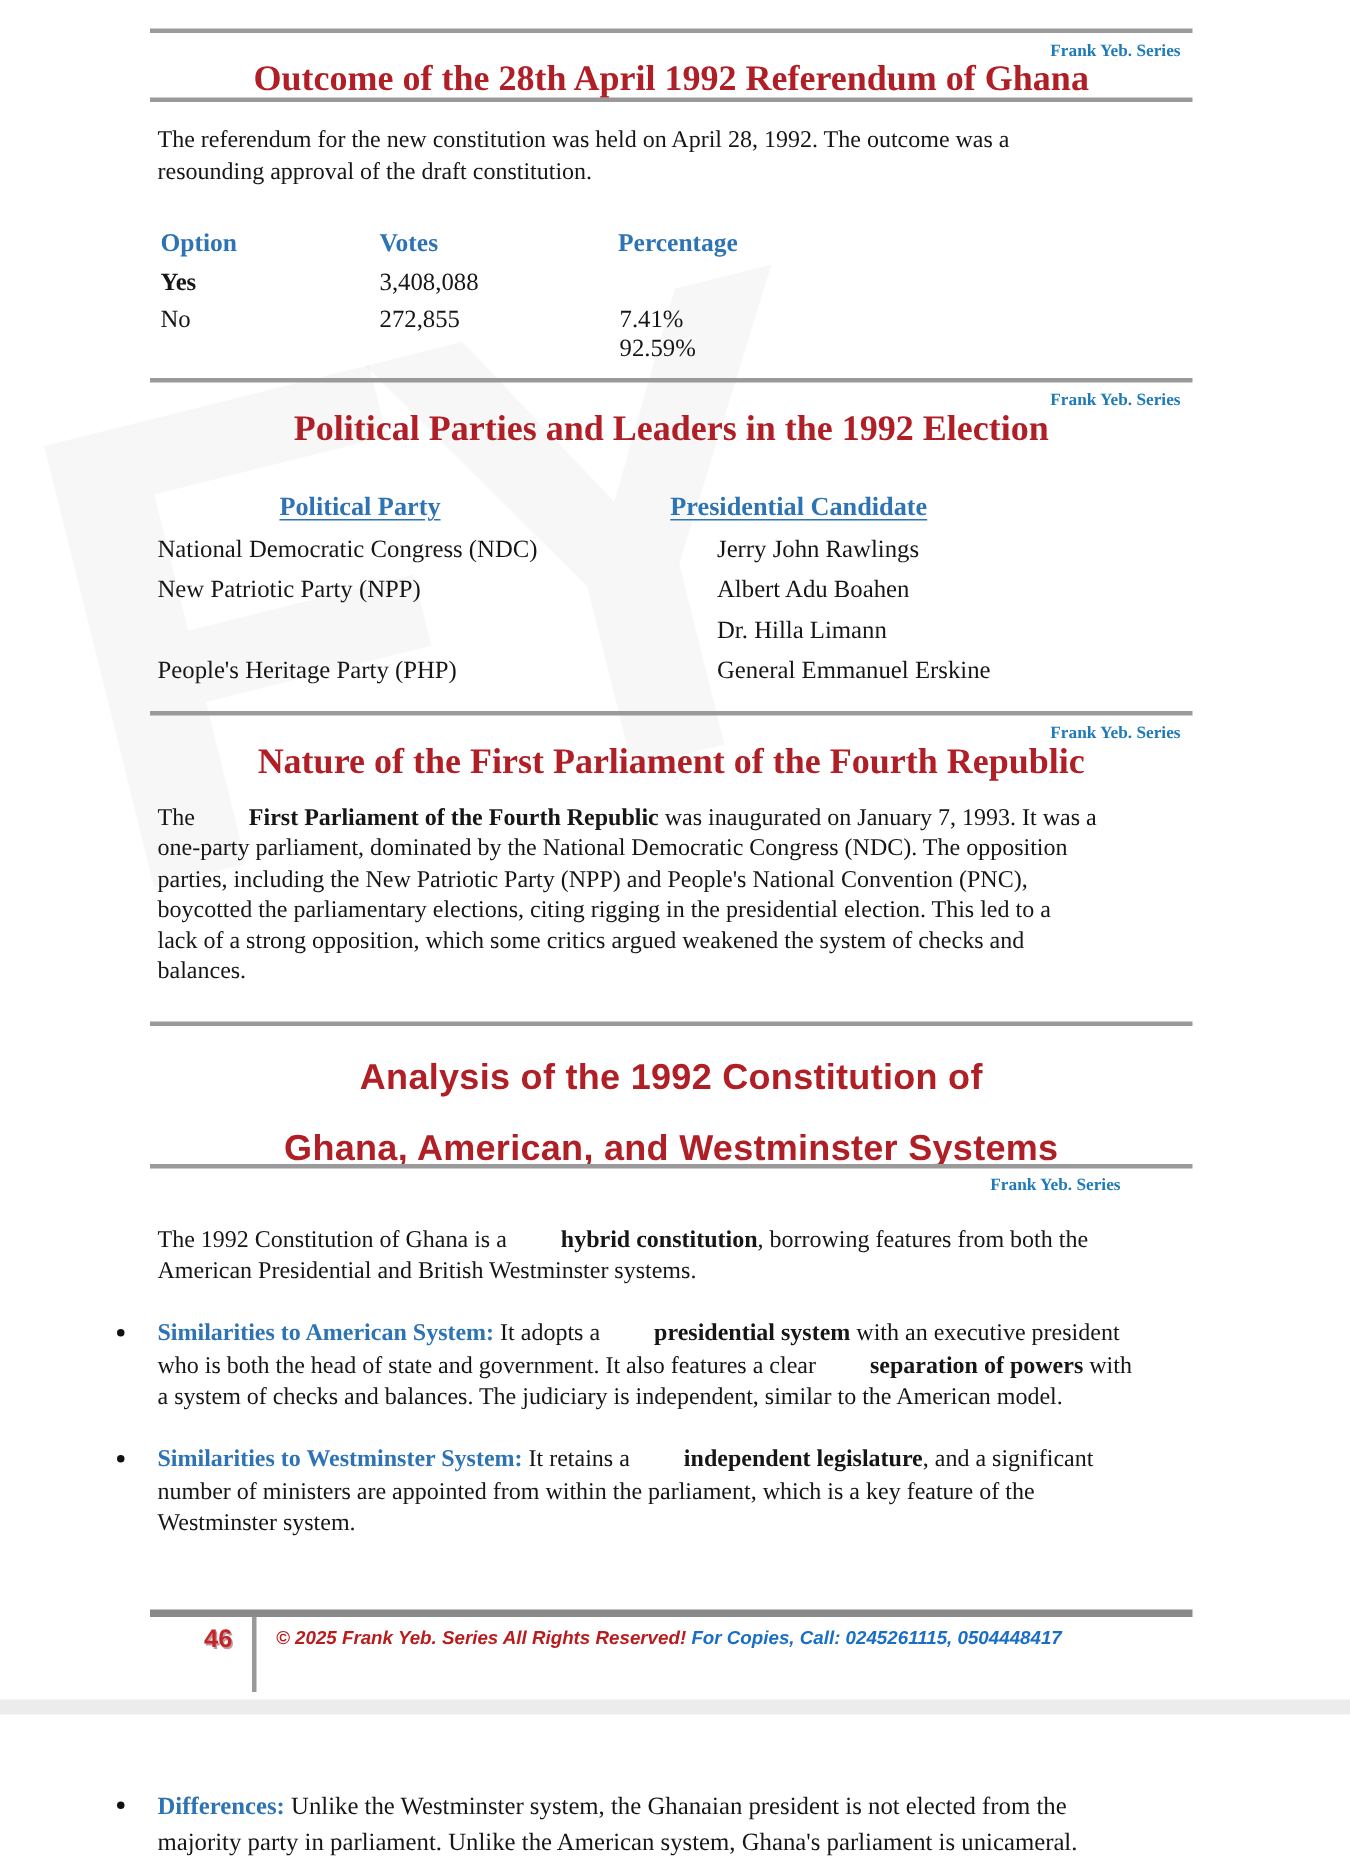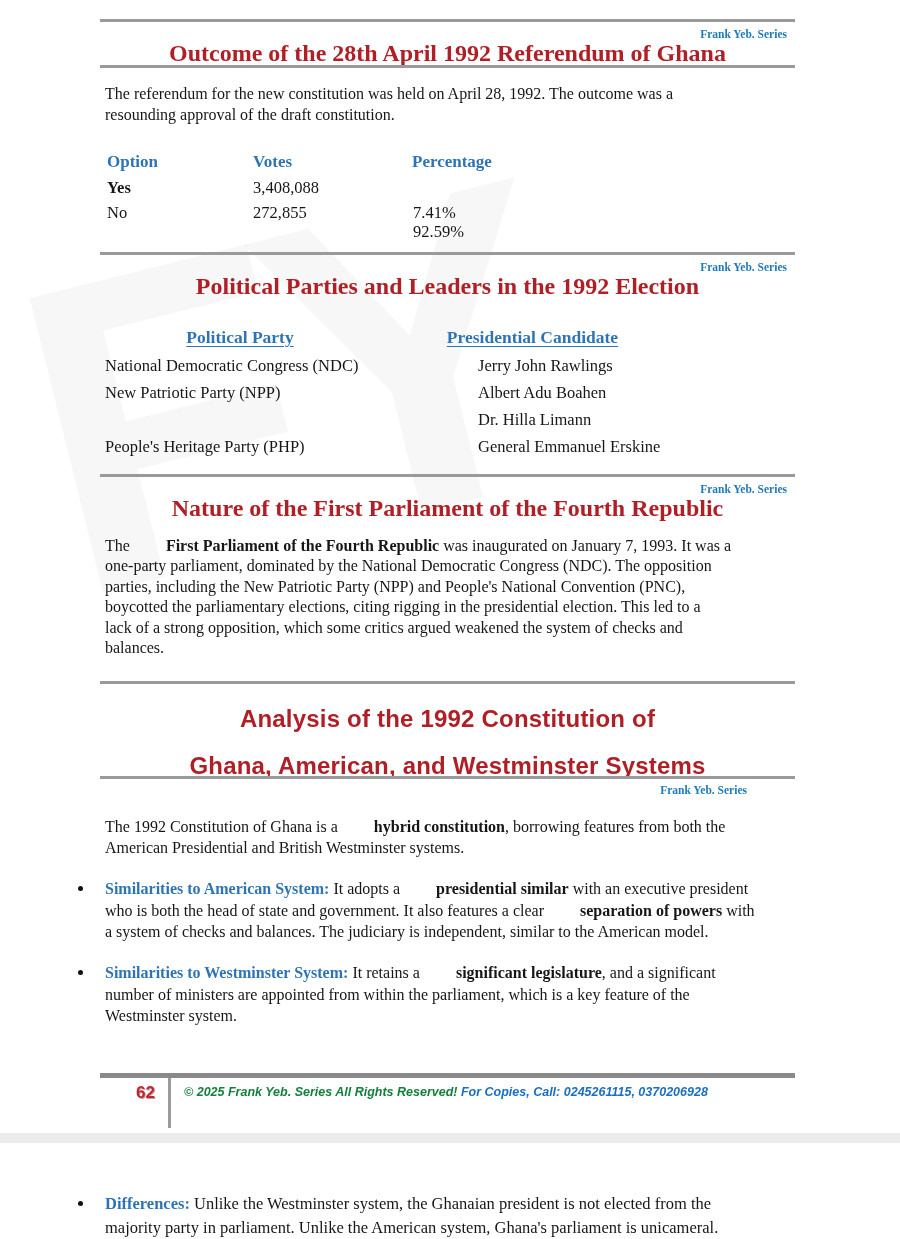--- a/index.html
+++ b/index.html
@@ -26,21 +26,21 @@
   .bb{font-weight:bold;color:#2E74B5;}
   .bullet{line-height:21.6px;}
   .frule{position:absolute;left:100px;top:1073px;width:695px;height:5px;background:#8a8a8a;}
   .pageno{position:absolute;left:136px;top:1083px;font-family:"Liberation Sans",sans-serif;
           font-weight:bold;font-size:17px;color:#C0272D;
           text-shadow:1px 1px 0 rgba(128,32,32,0.45);}
   .vline{position:absolute;left:168px;top:1078px;width:3px;height:50px;background:#9a9a9a;}
   .ftext{position:absolute;left:184px;top:1085px;width:600px;white-space:nowrap;
          font-family:"Liberation Sans",sans-serif;font-style:italic;font-weight:bold;
          font-size:12.5px;}
-  .fred{color:#15803d;margin-top:32px;}
+  .fred{color:#b91c1c;margin-top:32px;}
   .fblue{color:#1A6FC4;}
   .gapband{position:absolute;left:0;top:1133px;width:900px;height:10px;background:#ececec;}
 </style>
 </head>
 <body>
 
 <div class="canvas">
 
   <div class="wm">FY</div>
 
@@ -90,33 +90,33 @@
 
   <div class="rule" style="top:681px;"></div>
   <div class="h hsans" style="top:705px;">Analysis of the 1992 Constitution of</div>
   <div class="h hsans" style="top:752px;">Ghana, American, and Westminster Systems</div>
   <div class="rule" style="top:776px;"></div>
   <div class="series" style="top:784px;width:647px;">Frank Yeb. Series</div>
   <div class="para" style="top:817px;"><span>The 1992 Constitution of Ghana is a </span><span class="b">hybrid constitution</span><span>, borrowing features from both the
 American Presidential and British Westminster systems.</span></div>
 
   <span class="dot" style="left:78px;top:886px;"></span>
-  <div class="para bullet" style="top:878px;"><span class="bb">Similarities to American System: </span><span>It adopts a </span><span class="b">presidential similar</span><span> with an executive president
+  <div class="para bullet" style="top:878px;"><span class="bb">Similarities to American System: </span><span>It adopts a </span><span class="b">presidential system</span><span> with an executive president
 who is both the head of state and government. It also features a clear </span><span class="b">separation of powers</span><span> with
 a system of checks and balances. The judiciary is independent, similar to the American model.</span></div>
 
   <span class="dot" style="left:78px;top:970px;"></span>
-  <div class="para bullet" style="top:962px;"><span class="bb">Similarities to Westminster System: </span><span>It retains a </span><span class="b">significant legislature</span><span>, and a significant
+  <div class="para bullet" style="top:962px;"><span class="bb">Similarities to Westminster System: </span><span>It retains a </span><span class="b">independent legislature</span><span>, and a significant
 number of ministers are appointed from within the parliament, which is a key feature of the
 Westminster system.</span></div>
 
   <div class="frule"></div>
-  <div class="pageno">62</div>
+  <div class="pageno">46</div>
   <div class="vline"></div>
-  <div class="ftext"><span class="fred">© 2025 Frank Yeb. Series All Rights Reserved!</span> <span class="fblue">For Copies, Call: 0245261115, 0370206928</span></div>
+  <div class="ftext"><span class="fred">© 2025 Frank Yeb. Series All Rights Reserved!</span> <span class="fblue">For Copies, Call: 0245261115, 0504448417</span></div>
 
   <div class="gapband"></div>
 
   <span class="dot" style="left:78px;top:1201px;"></span>
   <div class="para" style="top:1192px;width:720px;line-height:24px;font-size:16.5px;"><span class="bb">Differences: </span><span>Unlike the Westminster system, the Ghanaian president is not elected from the
 majority party in parliament. Unlike the American system, Ghana's parliament is unicameral.</span></div>
 
 </div>
 
 </body></html>

